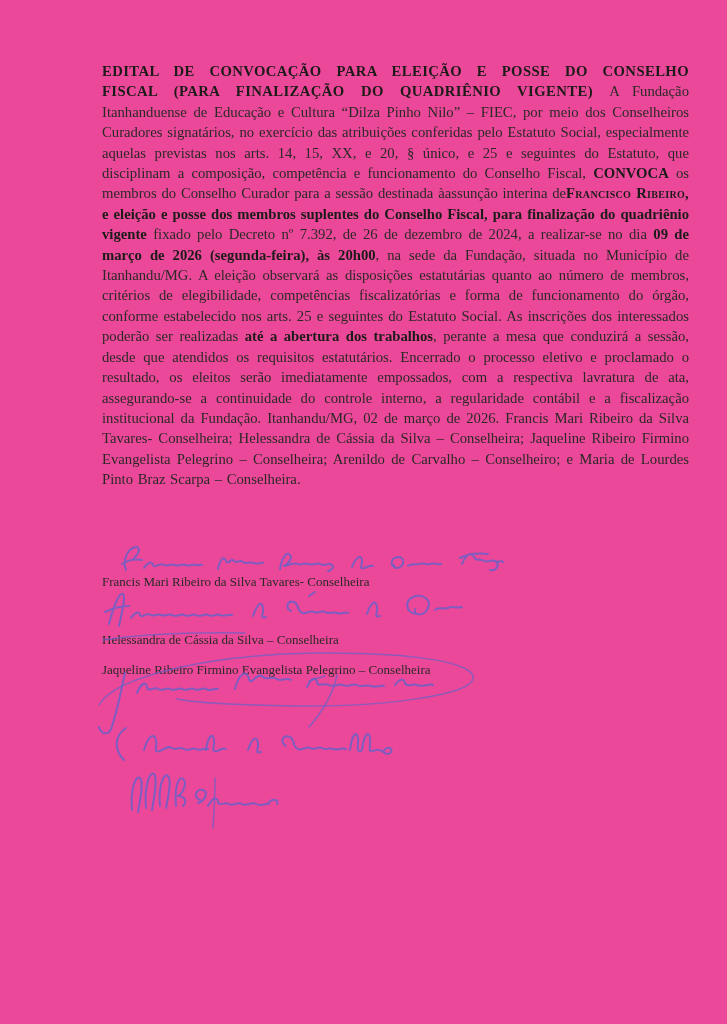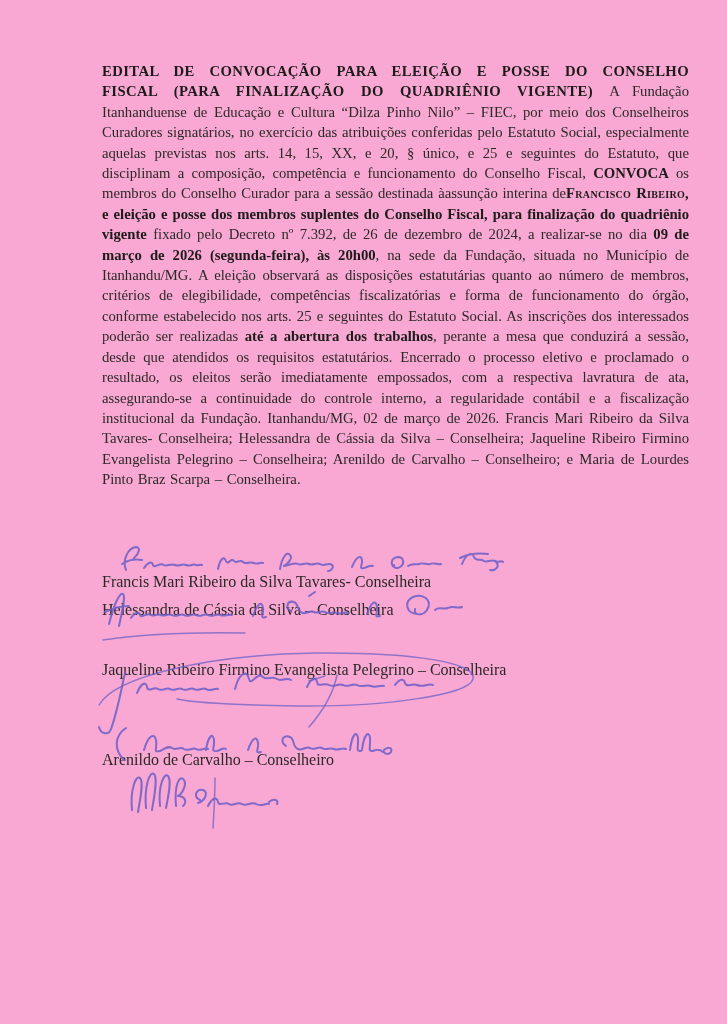--- a/index.html
+++ b/index.html
@@ -1,37 +1,37 @@
 <!DOCTYPE html>
 <html style="--sig-ink: #6e60c6; --text-ink: #2a2926;"><head>
 <meta charset="utf-8">
 <style>
   html,body{margin:0;padding:0;background:#e8e8e8;}
   .page{
     position:relative;
     width:727px;height:1024px;
-    background:#f9a8d4;
+    background:#ec4899;
     overflow:hidden;
     font-family:"Liberation Serif","DejaVu Serif",serif;
     color:var(--text-ink,#2a2926);
   }
   .doc-text{
     position:absolute;
     left:102px;top:61px;width:587px;
     font-size:14.7px;line-height:20.4px;
     text-align:justify;
     word-spacing:1px;
   }
   .seg-title{font-weight:700;color:#1c1b19;letter-spacing:.4px;word-spacing:4px;}
   .seg-bold{font-weight:700;color:#1c1b19;}
   .seg-bold-smallcaps{font-weight:700;color:#1c1b19;font-variant:small-caps;letter-spacing:.3px;}
   .seg-normal{font-weight:400;}
   .sig-label{
     position:absolute;left:102px;
-    font-size:16px;line-height:19px;
+    font-size:13px;line-height:19px;
     white-space:nowrap;
     color:#2a2926;
     z-index:1;
   }
   .sig{position:absolute;z-index:2;pointer-events:none;}
   .sig path{
     fill:none;
     stroke:var(--sig-ink,#6e60c6);
     stroke-width:2;
     stroke-linecap:round;
@@ -41,23 +41,22 @@
   .sig path.thin{stroke-width:1.5;opacity:.75;}
 </style>
 </head>
 <body>
 
 <div class="page">
 
   <div class="doc-text"><span class="seg-title">EDITAL DE CONVOCAÇÃO PARA ELEIÇÃO E POSSE DO CONSELHO FISCAL (PARA FINALIZAÇÃO DO QUADRIÊNIO VIGENTE) </span><span class="seg-normal">A Fundação Itanhanduense de Educação e Cultura “Dilza Pinho Nilo” – FIEC, por meio dos Conselheiros Curadores signatários, no exercício das atribuições conferidas pelo Estatuto Social, especialmente aquelas previstas nos arts. 14, 15, XX, e 20, § único, e 25 e seguintes do Estatuto, que disciplinam a composição, competência e funcionamento do Conselho Fiscal, </span><span class="seg-bold">CONVOCA</span><span class="seg-normal"> os membros do Conselho Curador para a sessão destinada àassunção interina de</span><span class="seg-bold-smallcaps">Francisco Ribeiro,</span><span class="seg-bold"> e eleição e posse dos membros suplentes do Conselho Fiscal, para finalização do quadriênio vigente</span><span class="seg-normal"> fixado pelo Decreto nº 7.392, de 26 de dezembro de 2024, a realizar-se no dia </span><span class="seg-bold">09 de março de 2026 (segunda-feira), às 20h00</span><span class="seg-normal">, na sede da Fundação, situada no Município de Itanhandu/MG. A eleição observará as disposições estatutárias quanto ao número de membros, critérios de elegibilidade, competências fiscalizatórias e forma de funcionamento do órgão, conforme estabelecido nos arts. 25 e seguintes do Estatuto Social. As inscrições dos interessados poderão ser realizadas </span><span class="seg-bold">até a abertura dos trabalhos</span><span class="seg-normal">, perante a mesa que conduzirá a sessão, desde que atendidos os requisitos estatutários. Encerrado o processo eletivo e proclamado o resultado, os eleitos serão imediatamente empossados, com a respectiva lavratura de ata, assegurando-se a continuidade do controle interno, a regularidade contábil e a fiscalização institucional da Fundação. Itanhandu/MG, 02 de março de 2026. Francis Mari Ribeiro da Silva Tavares- Conselheira; Helessandra de Cássia da Silva – Conselheira; Jaqueline Ribeiro Firmino Evangelista Pelegrino – Conselheira; Arenildo de Carvalho – Conselheiro; e Maria de Lourdes Pinto Braz Scarpa – Conselheira.</span></div>
 
   <div class="sig-label" style="top:572px">Francis Mari Ribeiro da Silva Tavares- Conselheira</div>
-  <div class="sig-label" style="top:600px">Helessandra de Cássia da Silva – Conselheira</div>
+  <div class="sig-label" style="top:630px">Helessandra de Cássia da Silva – Conselheira</div>
   <div class="sig-label" style="top:660px">Jaqueline Ribeiro Firmino Evangelista Pelegrino – Conselheira</div>
-  <div class="sig-label" style="top:750px">Arenildo de Carvalho – Conselheiro</div>
 
   <svg class="sig" style="left:110px;top:540px" width="395" height="40" viewBox="0 0 395 40">
     <path d="M16 30 C12 20 18 8 26 7 C31 7 29 14 24 18 M12 24 C18 20 26 19 32 20"></path>
     <path d="M34 28 C38 22 42 21 43 25 C44 29 50 22 54 25 C57 27 61 23 65 25 C69 27 72 23 76 25 C80 27 83 23 86 25 C88 26 90 24 92 25"></path>
     <path d="M108 29 C110 19 114 15 116 21 C118 26 121 17 124 21 C126 24 130 19 133 22 C136 25 140 21 144 23 C147 25 150 22 153 23"></path>
     <path d="M170 29 C172 17 177 11 180 15 C183 18 178 24 174 26 C180 25 185 22 188 24 C191 26 195 22 199 24 C203 26 206 22 210 24 C214 27 218 22 222 25 C224 26 222 31 218 31"></path>
     <path d="M242 27 C246 17 251 14 252 20 C253 25 248 29 254 28 C258 27 260 25 263 26"></path>
     <path d="M286 28 C280 26 280 18 288 17 C294 17 295 24 290 27 C287 29 283 28 284 25 M298 26 C302 23 305 25 309 24 C313 22 316 25 320 24 C324 22 327 25 331 24"></path>
     <path d="M352 24 C356 14 362 11 364 17 C366 22 370 18 374 21 C377 23 381 19 385 21 C389 23 391 20 393 22 M350 18 C358 14 368 13 378 14 M386 22 C390 26 386 31 380 30"></path>
   </svg>

